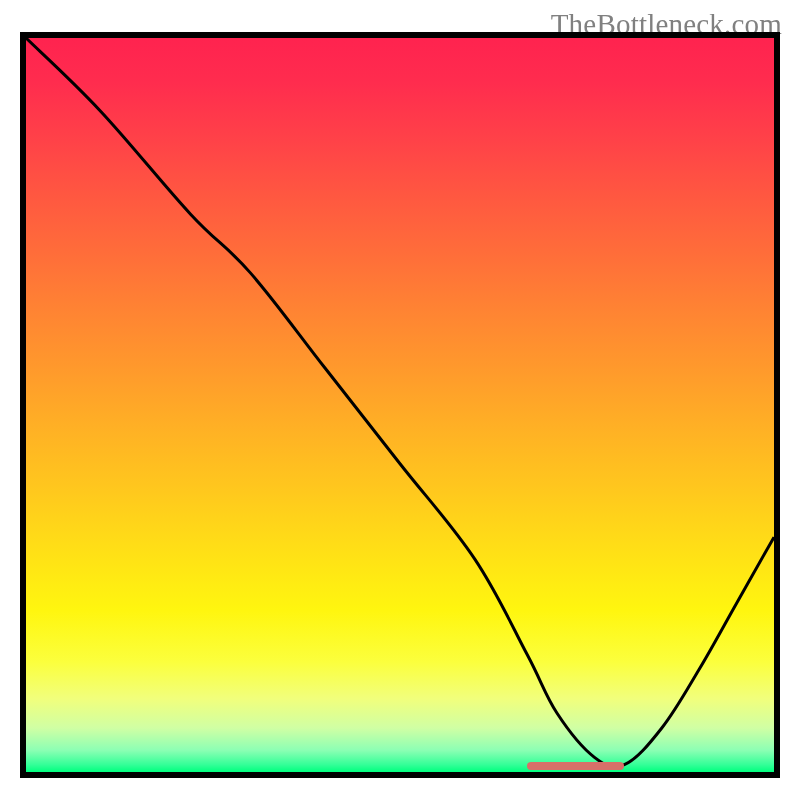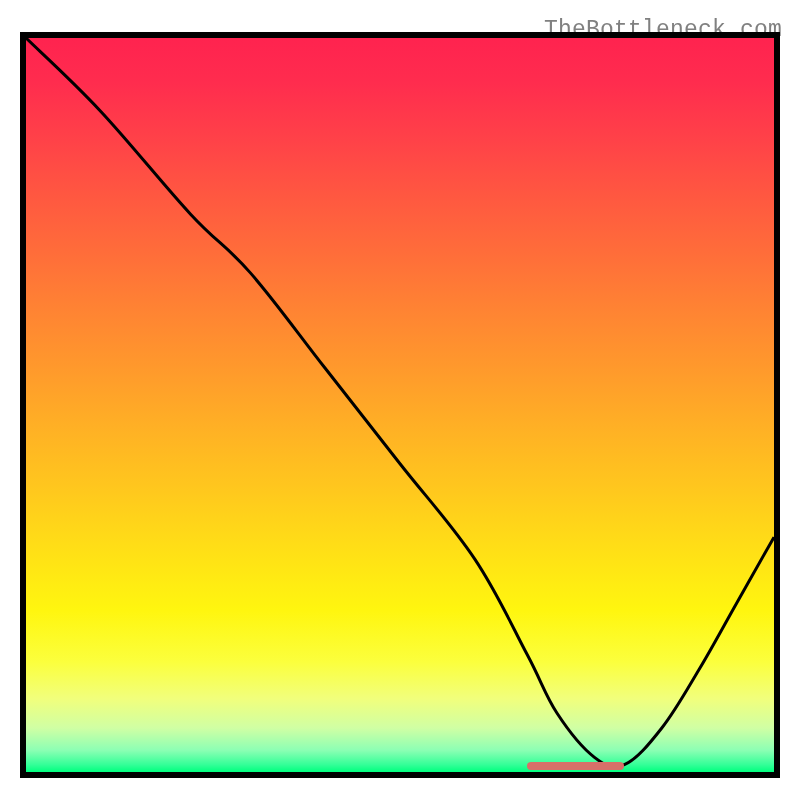--- a/index.html
+++ b/index.html
@@ -5,25 +5,25 @@
   * { margin: 0; padding: 0; box-sizing: border-box; }
   body {
     width: 800px;
     height: 800px;
     background: #fff;
     font-family: Arial, Helvetica, sans-serif;
     position: relative;
   }
   .watermark {
     position: absolute;
-    top: 17px;
+    top: 8px;
     right: 18px;
-    font-size: 23px;
+    font-size: 29px;
     color: #808080;
-    font-family: Liberation Mono, monospace;
+    font-family: Liberation Serif, serif;
     letter-spacing: 0.2px;
   }
   .chart-frame {
     position: absolute;
     left: 20px;
     top: 32px;
     width: 760px;
     height: 746px;
     border: 6px solid #000;
     overflow: hidden;

